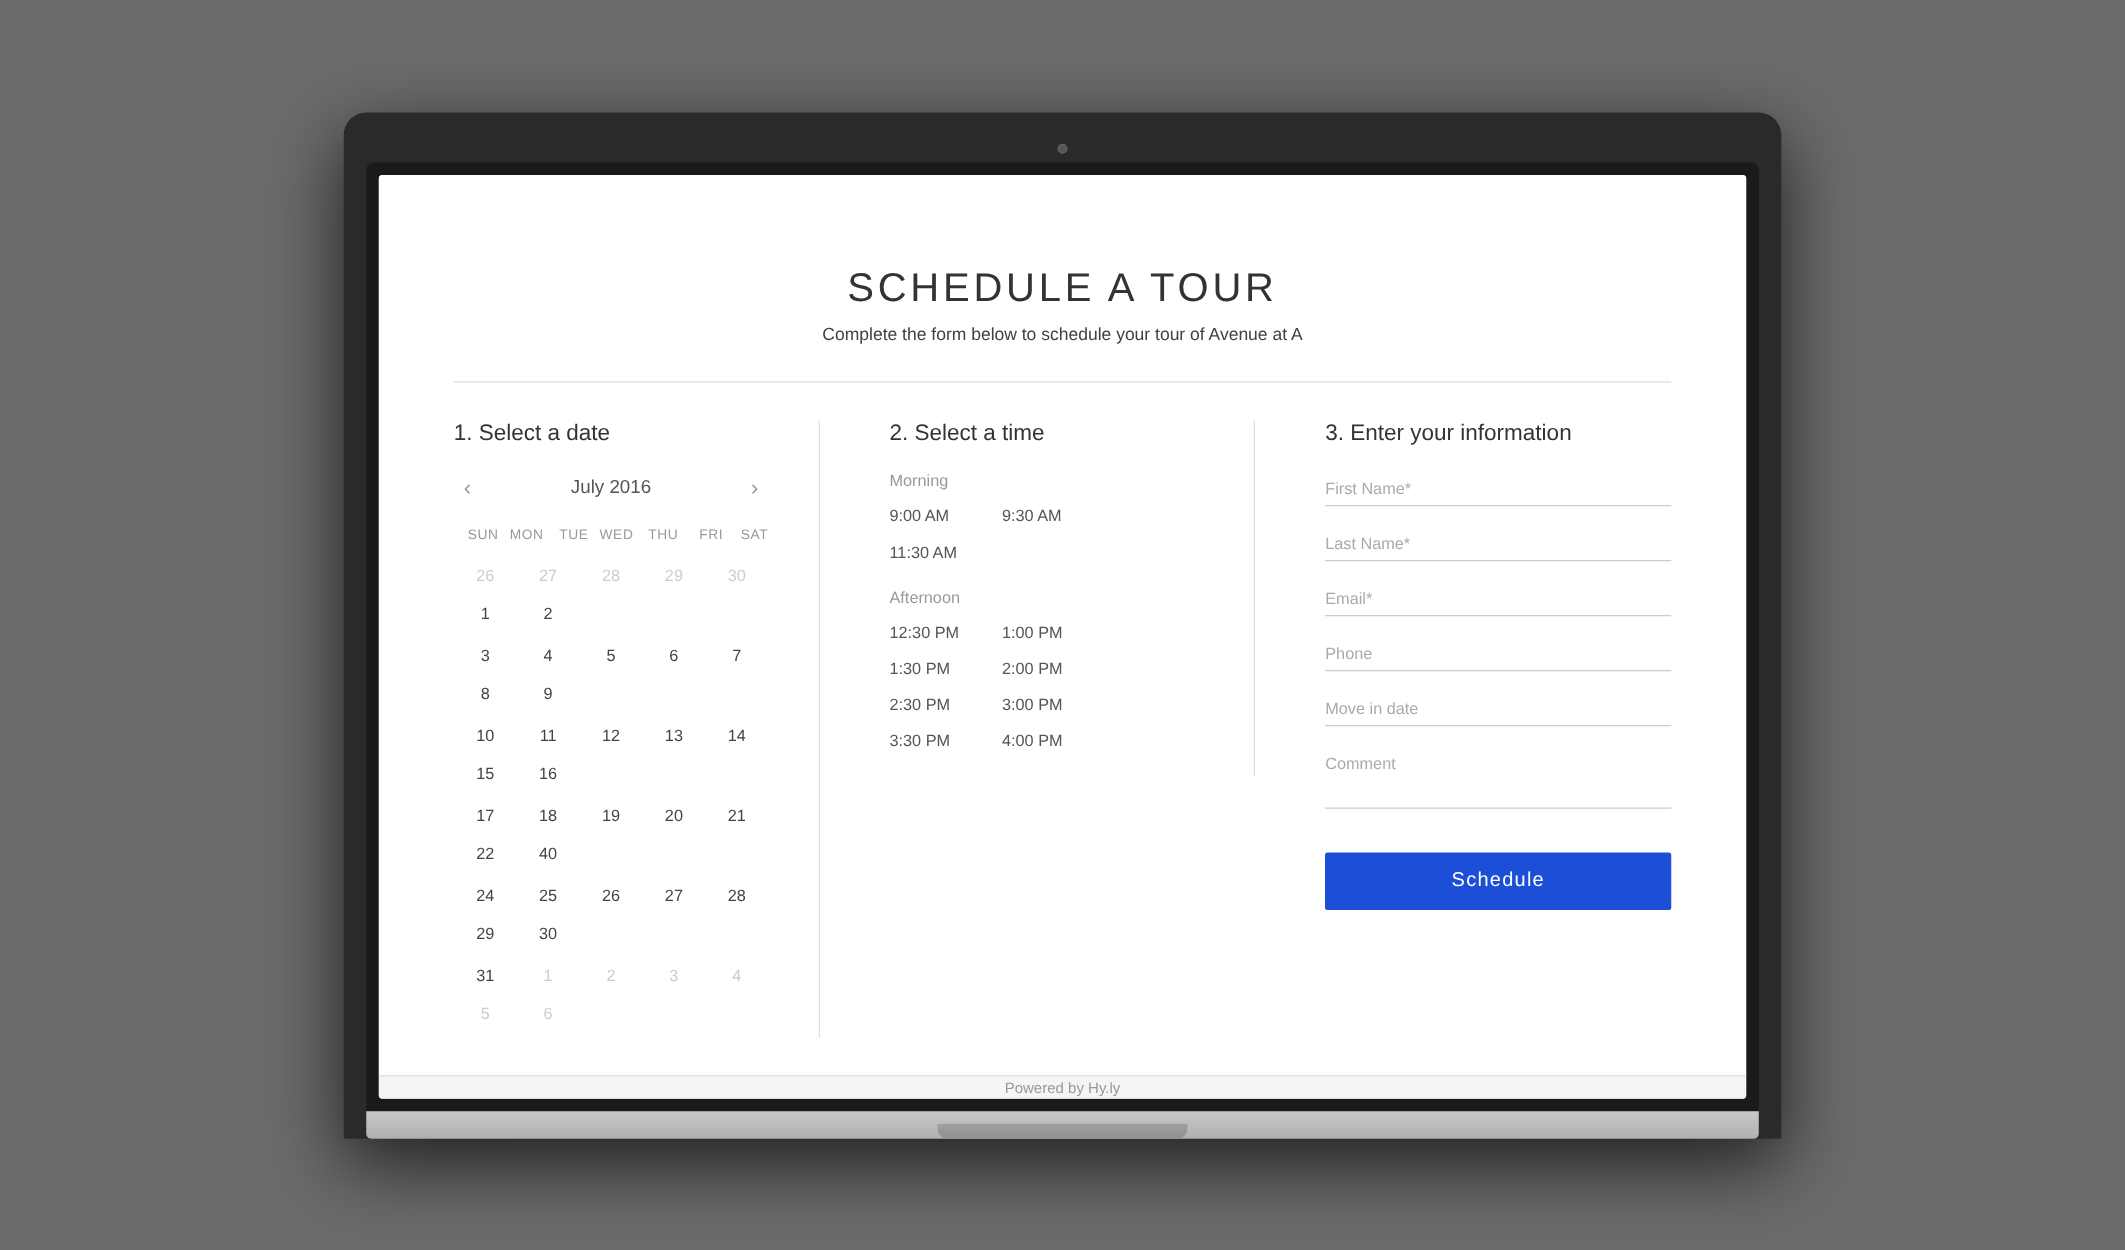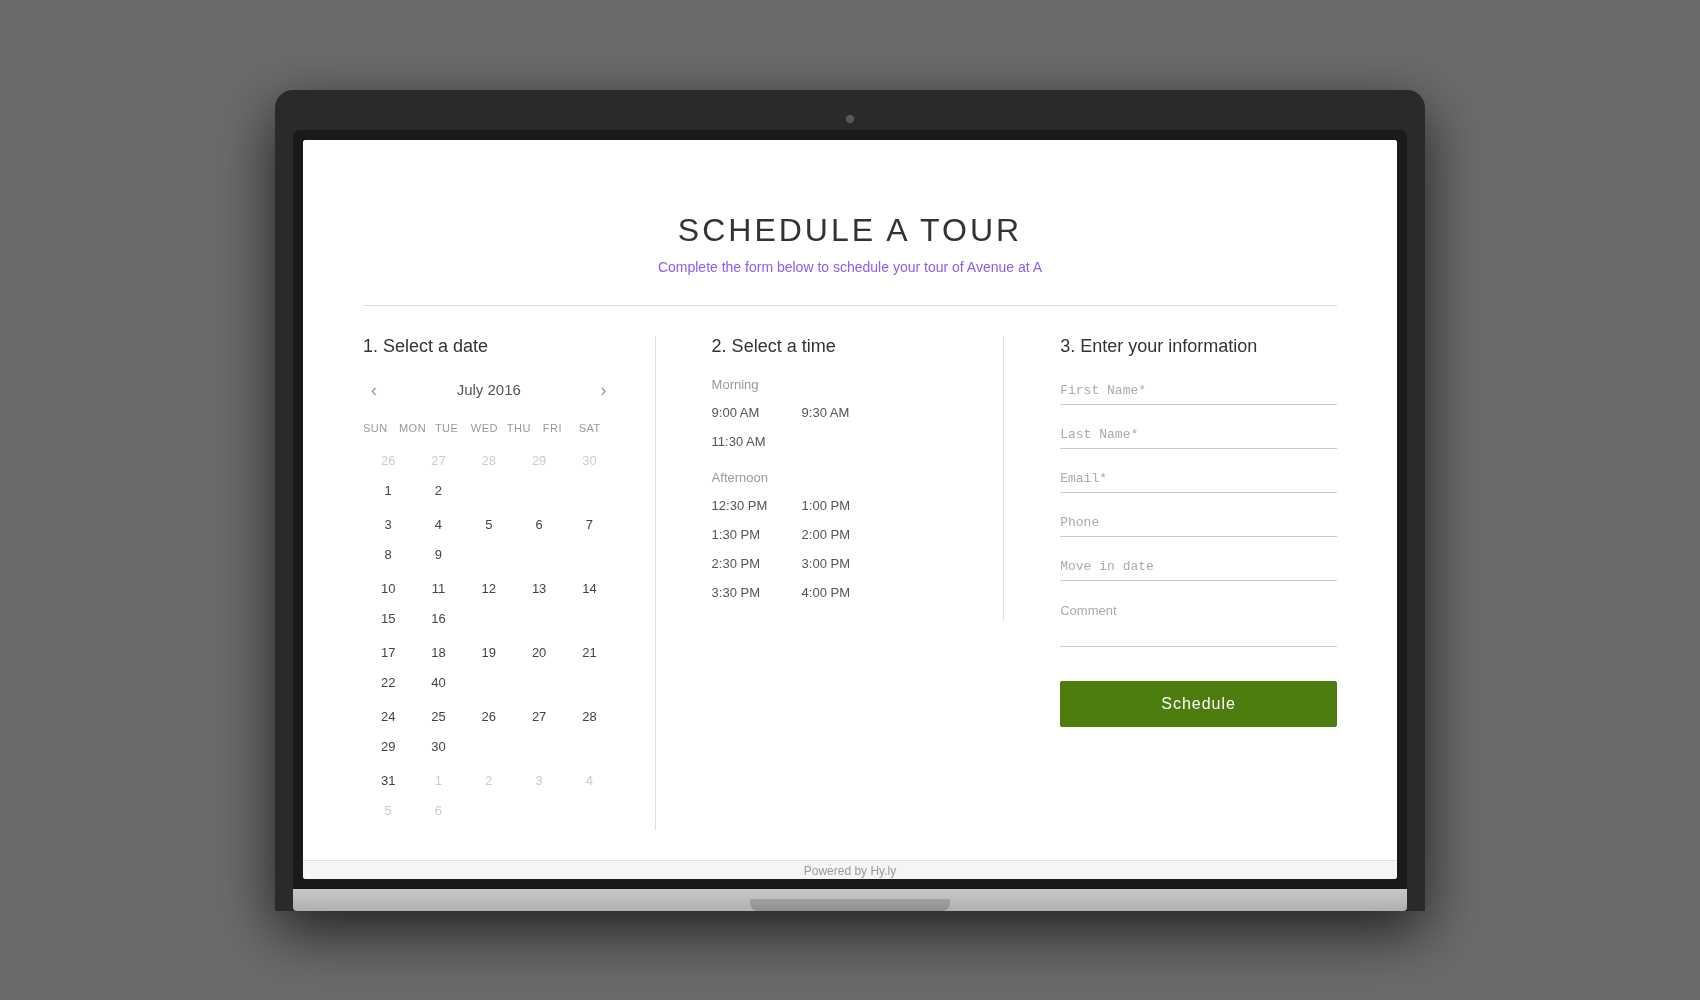--- a/index.html
+++ b/index.html
@@ -84,21 +84,21 @@
       font-size: 32px;
       font-weight: 400;
       letter-spacing: 3px;
       color: #333;
       margin-bottom: 10px;
       text-transform: uppercase;
     }
 
     .page-subtitle {
       font-size: 14px;
-      color: #8b5cf6;
+      color: #404040;
       font-weight: 300;
     }
 
     .divider {
       border: none;
       border-top: 1px solid #ddd;
       margin-bottom: 30px;
     }
 
     .sections-container {
@@ -162,21 +162,21 @@
       width: 100%;
     }
 
     .cal-header-row {
       display: grid;
       grid-template-columns: repeat(7, 1fr);
       margin-bottom: 8px;
     }
 
     .cal-header-cell {
-      text-align: left;
+      text-align: right;
       font-size: 11px;
       color: #999;
       font-weight: 500;
       letter-spacing: 0.5px;
       padding: 4px 0;
     }
 
     .cal-body-row {
       display: grid;
       grid-template-columns: repeat(5, 1fr);
@@ -233,21 +233,20 @@
 
     .form-input {
       width: 100%;
       border: none;
       border-bottom: 1px solid #ccc;
       padding: 6px 0;
       font-size: 13px;
       color: #555;
       background: transparent;
       outline: none;
-      font-family: Liberation Mono, monospace;
     }
 
     .form-input::placeholder { color: #aaa; }
 
     .form-textarea {
       width: 100%;
       border: none;
       border-bottom: 1px solid #ccc;
       padding: 6px 0;
       font-size: 13px;
@@ -256,21 +255,21 @@
       outline: none;
       resize: none;
       height: 50px;
       font-family: inherit;
     }
 
     .form-textarea::placeholder { color: #aaa; }
 
     .schedule-btn {
       width: 100%;
-      background: #4d7c0f;
+      background: #1d4ed8;
       color: #fff;
       border: none;
       padding: 14px;
       font-size: 16px;
       font-weight: 400;
       letter-spacing: 1px;
       cursor: pointer;
       border-radius: 2px;
       margin-top: 14px;
     }

